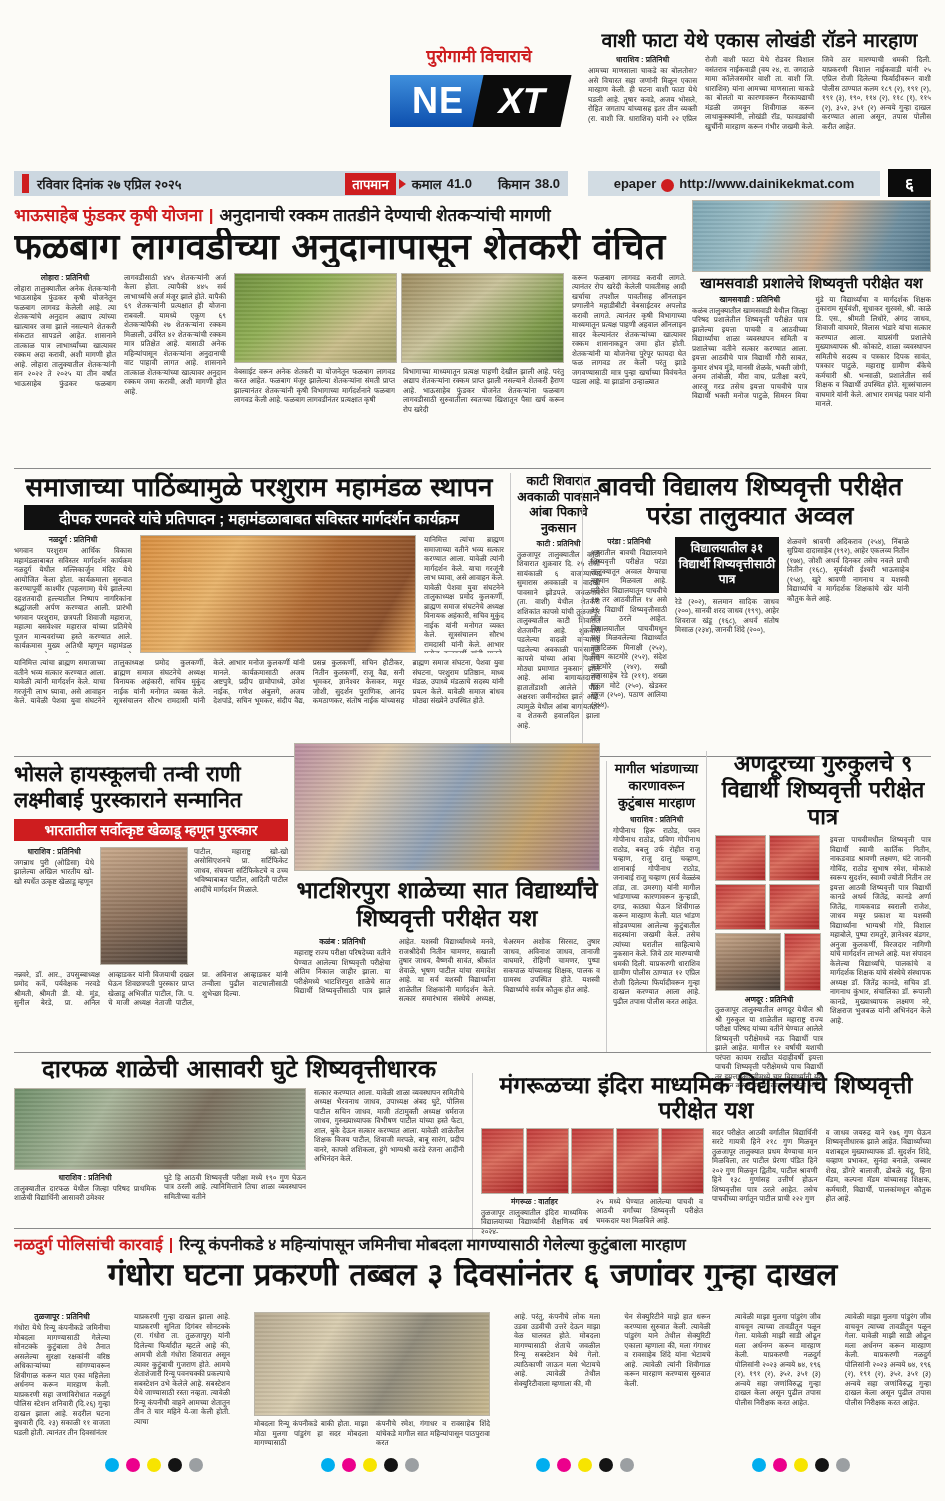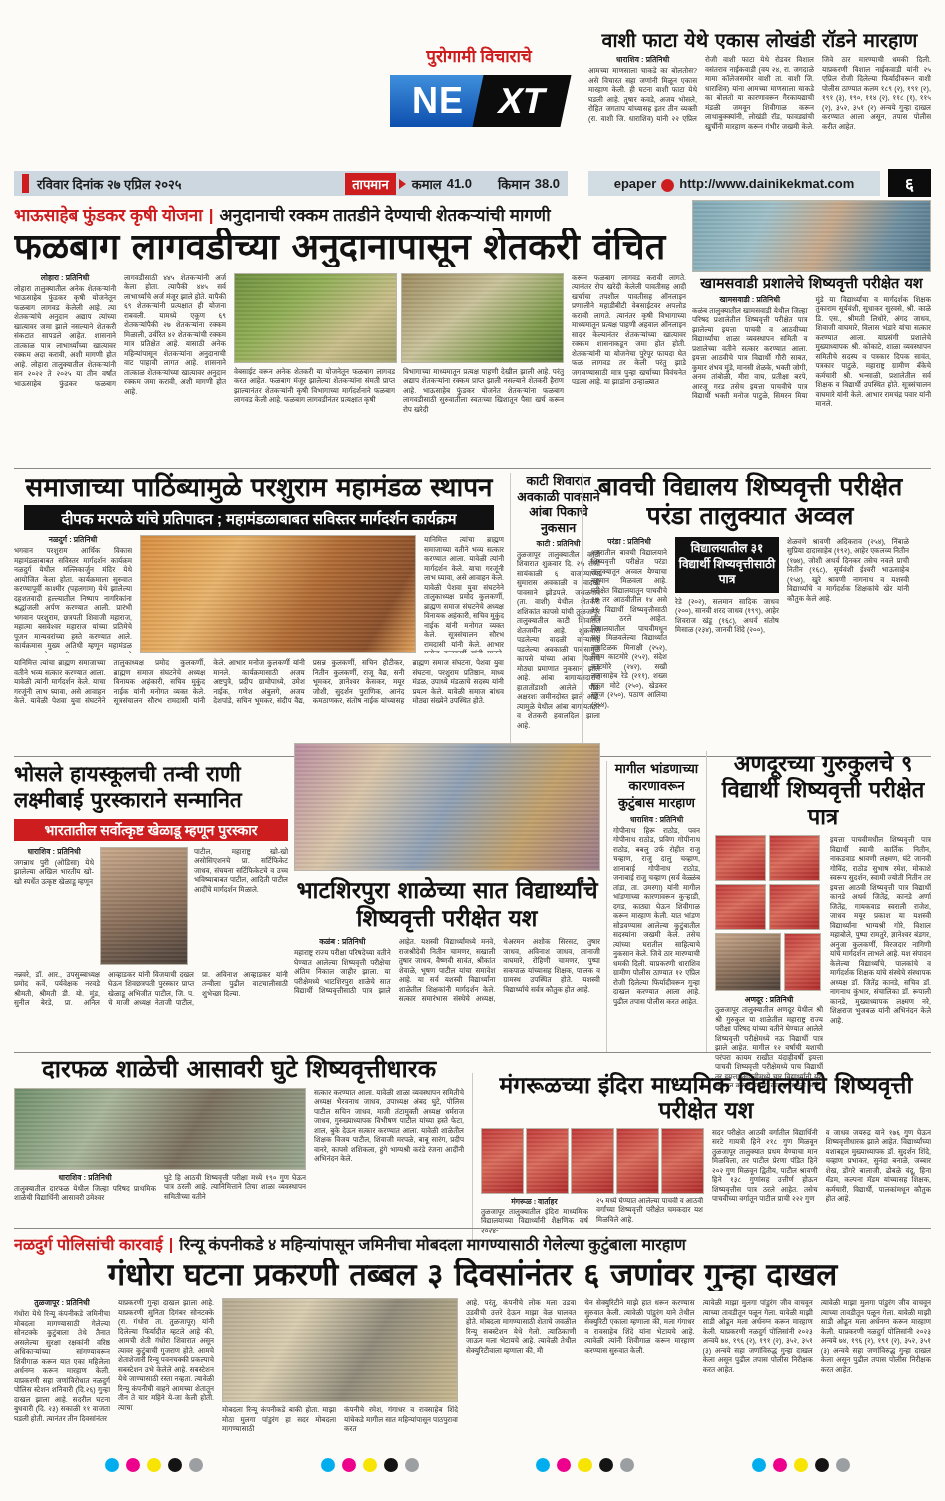--- a/index.html
+++ b/index.html
@@ -137,21 +137,21 @@
     <div class="bodytxt cols2" style="height:160px;">
       <span class="dl" style="display:block;">खामसवाडी : प्रतिनिधी</span>
       <span>कळंब तालुक्यातील खामसवाडी येथील जिल्हा परिषद प्रशालेतील शिष्यवृत्ती परीक्षेत पात्र झालेल्या इयत्ता पाचवी व आठवीच्या विद्यार्थ्यांचा शाळा व्यवस्थापन समिती व प्रशालेच्या वतीने सत्कार करण्यात आला. इयत्ता आठवीचे पात्र विद्यार्थी गौरी साबत, कुमार शंभव मुंडे, मानसी शेळके, भक्ती जोगी, अनम तांबोळी, मीरा वाघ, प्रतीक्षा बरपे, आरजू गरड तसेच इयत्ता पाचवीचे पात्र विद्यार्थी भक्ती मनोज पाटुळे, सिमरन मिया मुंडे या विद्यार्थ्यांचा व मार्गदर्शक शिक्षक तुकाराम सूर्यवंशी, सुधाकर सुरवसे, श्री. काळे डि. एस., श्रीमती लिधोरे, अंगद जाधव, शिवाजी वाघमारे, विलास भंडारे यांचा सत्कार करण्यात आला. याप्रसंगी प्रशालेचे मुख्याध्यापक श्री. कोकाटे, शाळा व्यवस्थापन समितीचे सदस्य व पत्रकार दिपक सावंत, पत्रकार पाटुळे, महाराष्ट्र ग्रामीण बँकेचे कर्मचारी श्री. भन्साळी, प्रशालेतील सर्व शिक्षक व विद्यार्थी उपस्थित होते. सूत्रसंचालन वाघमारे यांनी केले. आभार रामचंद्र पवार यांनी मानले.</span>
     </div>
   </div>
 
   <div class="abs rule-t" style="left:14px; top:468px; width:917px; height:288px;">
 
     <div class="abs" style="left:0; top:4px; width:490px; height:282px;">
       <div class="hl" style="font-size:26px; text-align:center;">समाजाच्या पाठिंब्यामुळे परशुराम महामंडळ स्थापन</div>
-      <div class="blackbar" style="height:25px; font-size:15px; margin:4px 10px 0;">दीपक मरपळे यांचे प्रतिपादन ; महामंडळाबाबत सविस्तर मार्गदर्शन कार्यक्रम</div>
+      <div class="blackbar" style="height:25px; font-size:15px; margin:4px 10px 0;">दीपक रणनवरे यांचे प्रतिपादन ; महामंडळाबाबत सविस्तर मार्गदर्शन कार्यक्रम</div>
       <div style="display:flex; gap:8px; margin-top:5px; height:118px;">
         <div class="bodytxt" style="flex:0 0 118px; height:118px;">
           <span class="dl" style="display:block;">नळदुर्ग : प्रतिनिधी</span>
           <span>भगवान परशुराम आर्थिक विकास महामंडळाबाबत सविस्तर मार्गदर्शन कार्यक्रम नळदुर्ग येथील मल्लिकार्जुन मंदिर येथे आयोजित केला होता. कार्यक्रमाला सुरुवात करण्यापूर्वी काश्मीर (पहलगाम) येथे झालेल्या दहशतवादी हल्ल्यातील निष्पाप नागरिकांना श्रद्धांजली अर्पण करण्यात आली. प्रारंभी भगवान परशुराम, छत्रपती शिवाजी महाराज, महात्मा बसवेश्वर महाराज यांच्या प्रतिमेचे पूजन मान्यवरांच्या हस्ते करण्यात आले. कार्यक्रमास मुख्य अतिथी म्हणून महामंडळ स्थापन होण्यासाठी अन्नत्याग करणारे उपोषणकर्ते व पेशवा युवा संघटनेचे संस्थापक दिपक रणनवरे हे उपस्थित होते.</span>
         </div>
         <div class="ph ph-orange" style="flex:0 0 276px; height:118px;"></div>
         <div class="bodytxt" style="flex:1; height:118px;">यानिमित्त त्यांचा ब्राह्मण समाजाच्या वतीने भव्य सत्कार करण्यात आला. यावेळी त्यांनी मार्गदर्शन केले. याचा गरजूंनी लाभ घ्यावा, असे आवाहन केले. यावेळी पेशवा युवा संघटनेने तालुकाध्यक्ष प्रमोद कुलकर्णी, ब्राह्मण समाज संघटनेचे अध्यक्ष विनायक अहंकारी, सचिव मुकुंद नाईक यांनी मनोगत व्यक्त केले. सूत्रसंचालन सौरभ रामदासी यांनी केले. आभार मनोज कुलकर्णी यांनी मानले. कार्यक्रमासाठी अजय अष्टपुत्रे, प्रदीप ग्रामोपाध्ये, उमेश नाईक, गणेश अंबुलगे, अजय देशपांडे, सचिन भूमकर, संदीप वैद्य, प्रसन्न कुलकर्णी, सचिन हौटीकर, नितीन कुलकर्णी, राजू वैद्य, सनी भूमकर, ज्ञानेश्वर केसकर, मयूर जोशी, सुदर्शन पुराणिक, आनंद कमठाणकर, संतोष नाईक यांच्यासह ब्राह्मण समाज संघटना, पेशवा युवा संघटना, परशुराम प्रतिष्ठान, माध्य मंडळ, उपाध्ये मंडळाचे सदस्य यांनी प्रयत्न केले. यावेळी समाज बांधव मोठ्या संख्येने उपस्थित होते.</div>
       </div>
       <div class="bodytxt cols5" style="margin-top:5px; height:106px;">यानिमित्त त्यांचा ब्राह्मण समाजाच्या वतीने भव्य सत्कार करण्यात आला. यावेळी त्यांनी मार्गदर्शन केले. याचा गरजूंनी लाभ घ्यावा, असे आवाहन केले. यावेळी पेशवा युवा संघटनेने तालुकाध्यक्ष प्रमोद कुलकर्णी, ब्राह्मण समाज संघटनेचे अध्यक्ष विनायक अहंकारी, सचिव मुकुंद नाईक यांनी मनोगत व्यक्त केले. सूत्रसंचालन सौरभ रामदासी यांनी केले. आभार मनोज कुलकर्णी यांनी मानले. कार्यक्रमासाठी अजय अष्टपुत्रे, प्रदीप ग्रामोपाध्ये, उमेश नाईक, गणेश अंबुलगे, अजय देशपांडे, सचिन भूमकर, संदीप वैद्य, प्रसन्न कुलकर्णी, सचिन हौटीकर, नितीन कुलकर्णी, राजू वैद्य, सनी भूमकर, ज्ञानेश्वर केसकर, मयूर जोशी, सुदर्शन पुराणिक, आनंद कमठाणकर, संतोष नाईक यांच्यासह ब्राह्मण समाज संघटना, पेशवा युवा संघटना, परशुराम प्रतिष्ठान, माध्य मंडळ, उपाध्ये मंडळाचे सदस्य यांनी प्रयत्न केले. यावेळी समाज बांधव मोठ्या संख्येने उपस्थित होते.</div>
     </div>
@@ -248,21 +248,21 @@
             <div class="bodytxt" style="width:142px; height:44px;">घुटे हि आठवी शिष्यवृत्ती परीक्षा मध्ये १९० गुण घेऊन पात्र ठरली आहे. त्यानिमित्ताने तिचा शाळा व्यवस्थापन समितीच्या वतीने</div>
           </div>
         </div>
         <div class="bodytxt" style="flex:1; height:132px;">सत्कार करण्यात आला. यावेळी शाळा व्यवस्थापन समितीचे अध्यक्ष भैरवनाथ जाधव, उपाध्यक्ष अंबद घुटे, पोलिस पाटील सचिन जाधव, माजी तंटामुक्ती अध्यक्ष धर्मराज जाधव, गुरुख्याध्यापक विभीषण पाटील यांच्या हस्ते फेटा, शाल, बुके देऊन सत्कार करण्यात आला. यावेळी शाळेतील शिक्षक विजय पाटील, शिवाजी मरपळे, बाबू सारंग, प्रदीप वानरे, कापसे शशिकला, हुंगे भाग्यश्री करंडे रंजना आदींनी अभिनंदन केले.</div>
       </div>
     </div>
 
     <div class="abs vline" style="left:458px; top:20px; width:459px; height:168px; padding-left:8px;">
       <div class="hl" style="font-size:23px; text-align:center;">मंगरूळच्या इंदिरा माध्यमिक विद्यालयाचे शिष्यवृत्ती परीक्षेत यश</div>
       <div style="display:flex; gap:8px; margin-top:5px; height:130px;">
-        <div style="flex:0 0 222px;font-family:Liberation Serif, serif;">
+        <div style="flex:0 0 222px;">
           <div style="display:flex; gap:2px;">
             <div class="ph ph-students" style="width:43px; height:66px;"></div>
             <div class="ph ph-students" style="width:43px; height:66px;"></div>
             <div class="ph ph-students" style="width:43px; height:66px;"></div>
             <div class="ph ph-students" style="width:43px; height:66px;"></div>
             <div class="ph ph-students" style="width:43px; height:66px;"></div>
           </div>
           <div style="display:flex; gap:8px; margin-top:3px;">
             <div class="bodytxt" style="width:107px; height:58px;">
               <span class="dl" style="display:block;">मंगरूळ : वार्ताहर</span>
@@ -277,21 +277,21 @@
     </div>
   </div>
 
   <div class="abs rule-t" style="left:14px; top:1228px; width:917px; height:228px;">
     <div class="kicker" style="font-size:16px; margin-top:4px;">
       <span class="red">नळदुर्ग पोलिसांची कारवाई</span>
       <span class="sep">|</span>
       <span class="rest">रिन्यू कंपनीकडे ४ महिन्यांपासून जमिनीचा मोबदला मागण्यासाठी गेलेल्या कुटुंबाला मारहाण</span>
     </div>
     <div class="hl" style="font-size:31px; text-align:center; margin-top:3px; white-space:nowrap; overflow:hidden;">गंधोरा घटना प्रकरणी तब्बल ३ दिवसांनंतर ६ जणांवर गुन्हा दाखल</div>
-    <div style="display:flex; gap:8px; margin-top:7px; height:148px;">
+    <div style="display:flex; gap:24px; margin-top:21px; height:148px;">
       <div class="bodytxt" style="flex:0 0 96px;">
         <span class="dl" style="display:block;">तुळजापूर : प्रतिनिधी</span>
         <span>गंधोरा येथे रिन्यू कंपनीकडे जमिनीचा मोबदला मागण्यासाठी गेलेल्या सोनटक्के कुटुंबाला तेथे तैनात असलेल्या सुरक्षा रक्षकांनी वरिष्ठ अधिकाऱ्यांच्या सांगण्यावरून शिवीगाळ करून यात एका महिलेला अर्धनग्न करून मारहाण केली. याप्रकरणी सहा जणांविरोधात नळदुर्ग पोलिस स्टेशन शनिवारी (दि.२६) गुन्हा दाखल झाला आहे. सदरील घटना बुधवारी (दि. २३) सकाळी ११ वाजता घडली होती. त्यानंतर तीन दिवसांनंतर</span>
       </div>
       <div class="bodytxt" style="flex:0 0 96px;">याप्रकरणी गुन्हा दाखल झाला आहे. याप्रकरणी सुनिता दिगंबर सोनटक्के (रा. गंधोरा ता. तुळजापूर) यांनी दिलेल्या फिर्यादीत म्हटले आहे की, आमची शेती गंधोरा शिवारात असून त्यावर कुटुंबाची गुजराण होते. आमचे शेताशेजारी रिन्यू पवनचक्की प्रकल्पाचे सबस्टेशन उभे केलेले आहे. सबस्टेशन येथे जाण्यासाठी रस्ता नव्हता. त्यावेळी रिन्यू कंपनीची वाहने आमच्या शेतातून तीन ते चार महिने ये-जा केली होती. त्याचा</div>
       <div style="flex:0 0 236px;">
         <div class="ph ph-street" style="width:236px; height:104px;"></div>
         <div style="display:flex; gap:8px; margin-top:3px;">
           <div class="bodytxt" style="width:114px; height:38px;">मोबदला रिन्यू कंपनीकडे बाकी होता. माझा मोठा मुलगा पांडुरंग हा सदर मोबदला मागण्यासाठी</div>
           <div class="bodytxt" style="width:114px; height:38px;">कंपनीचे रमेश, गंगाधर व रावसाहेब शिंदे यांचेकडे मागील सात महिन्यांपासून पाठपुरावा करत</div>

